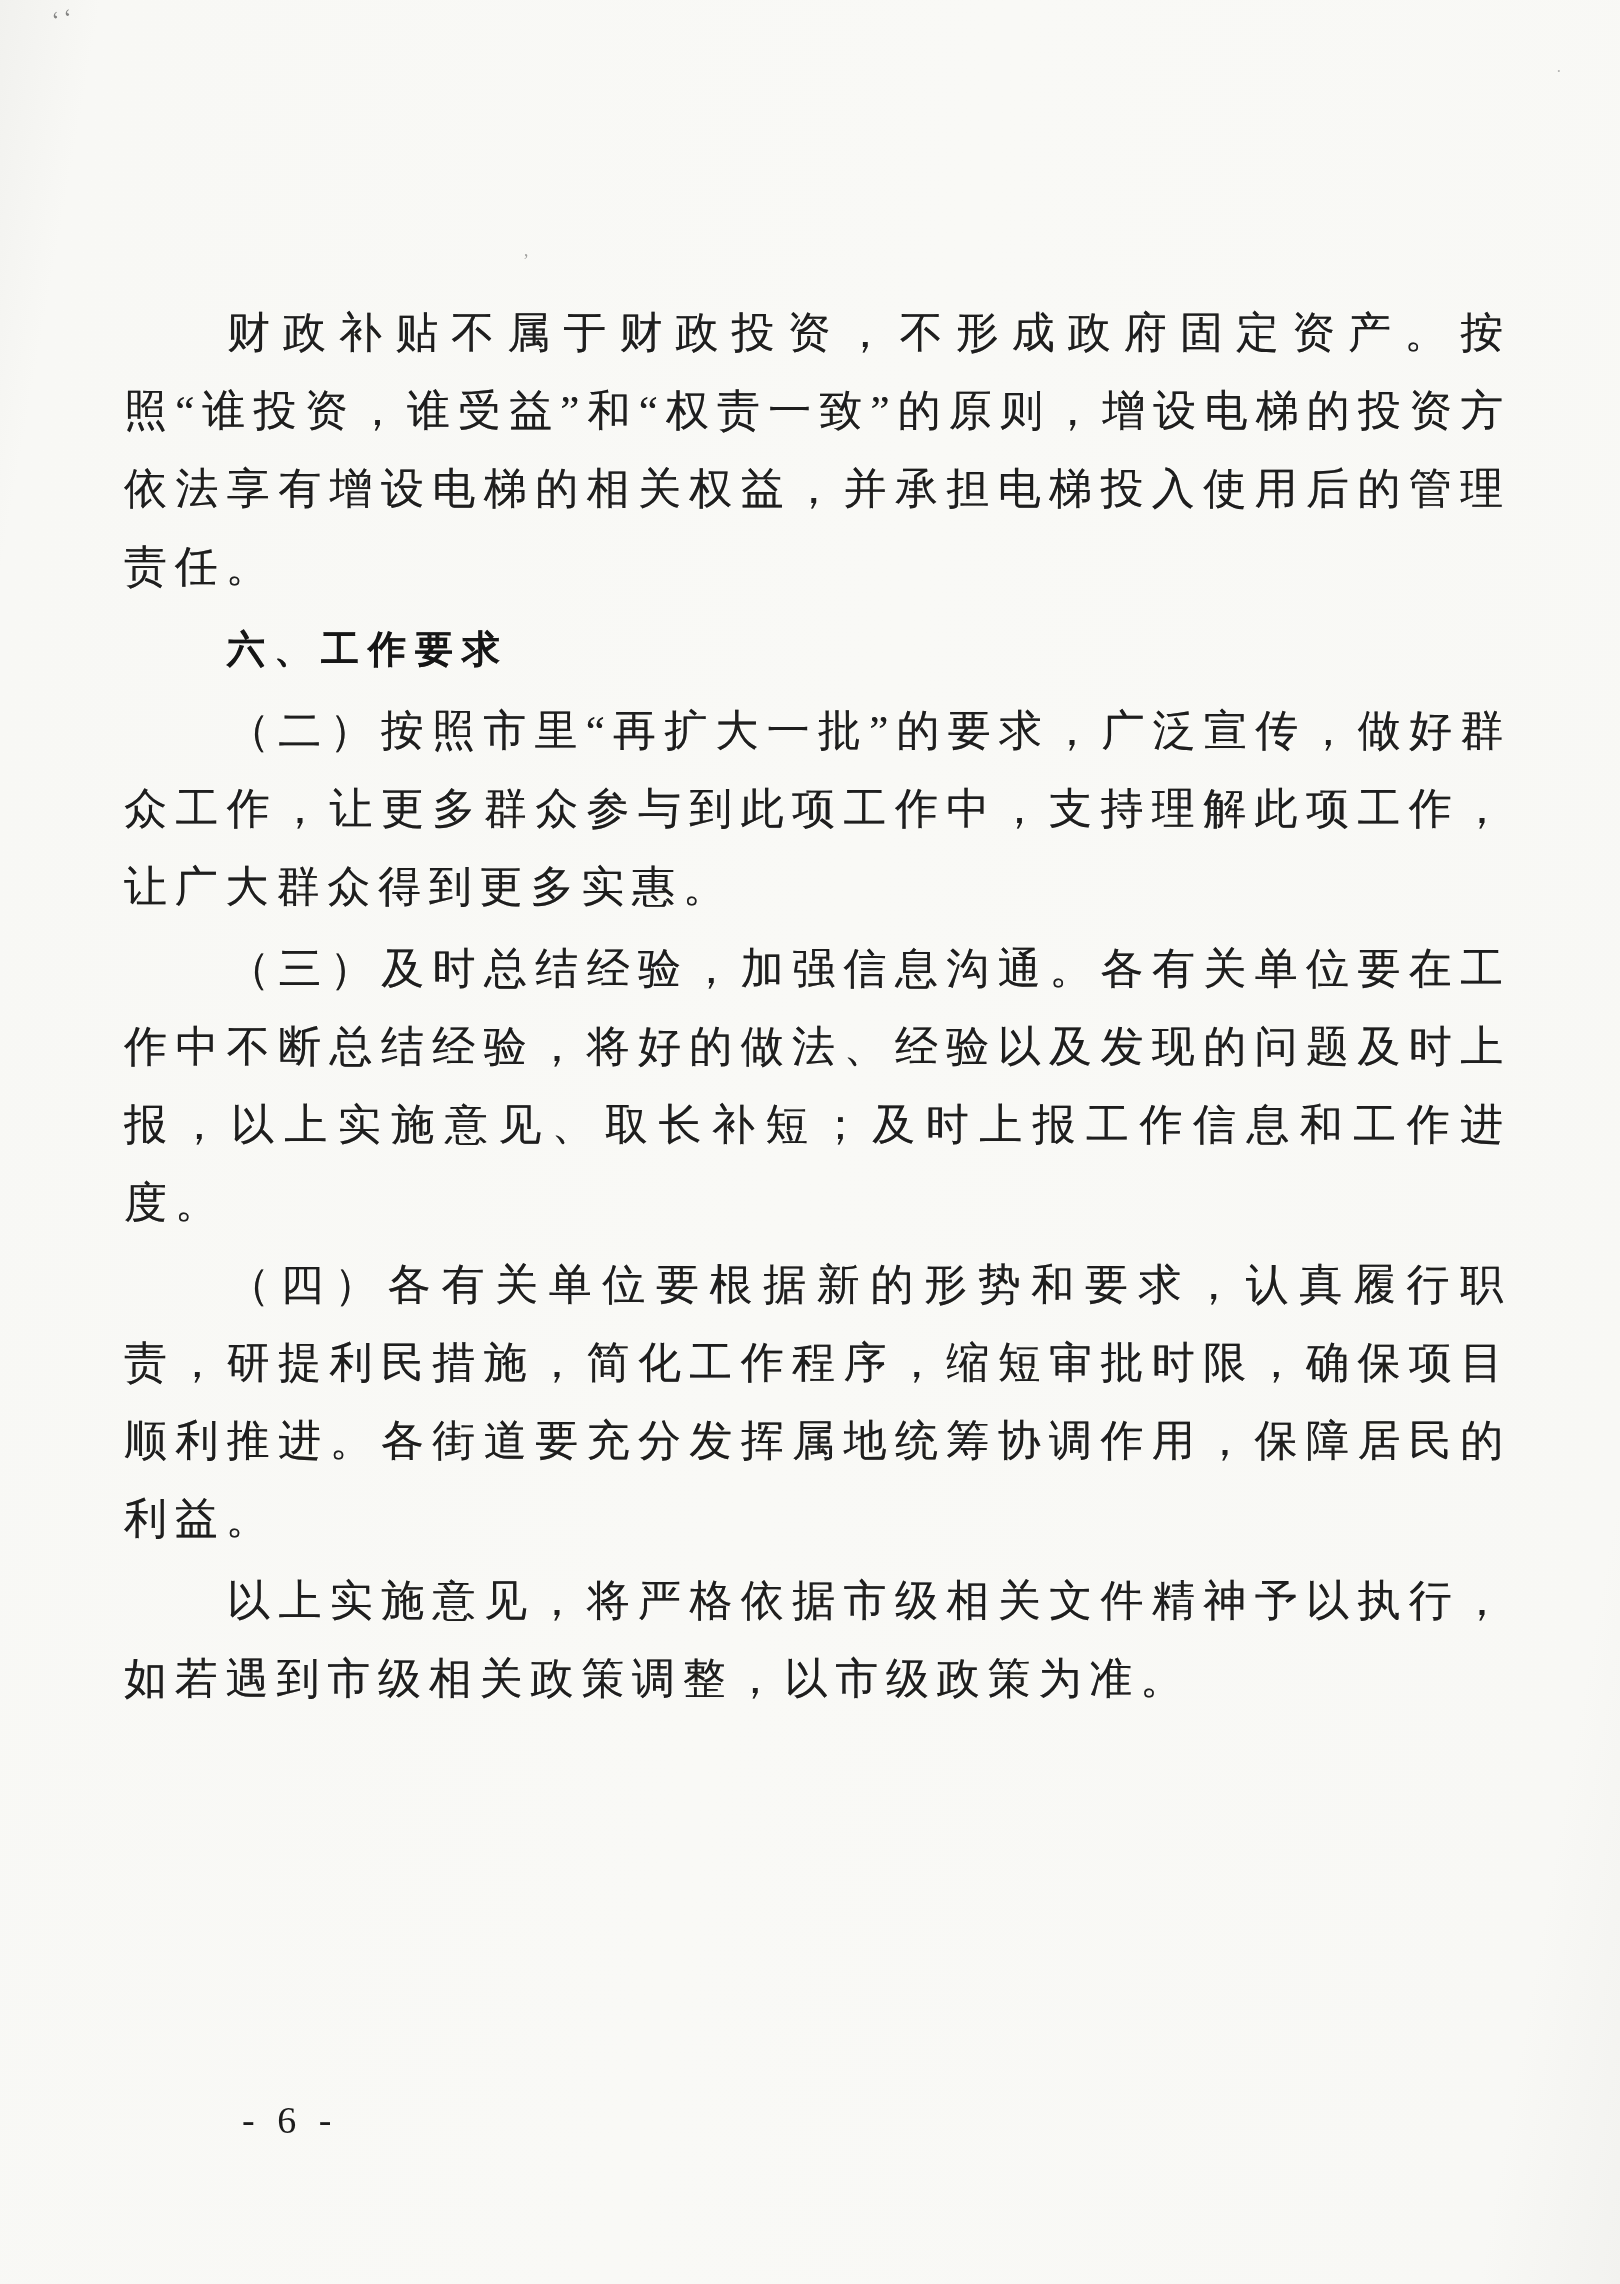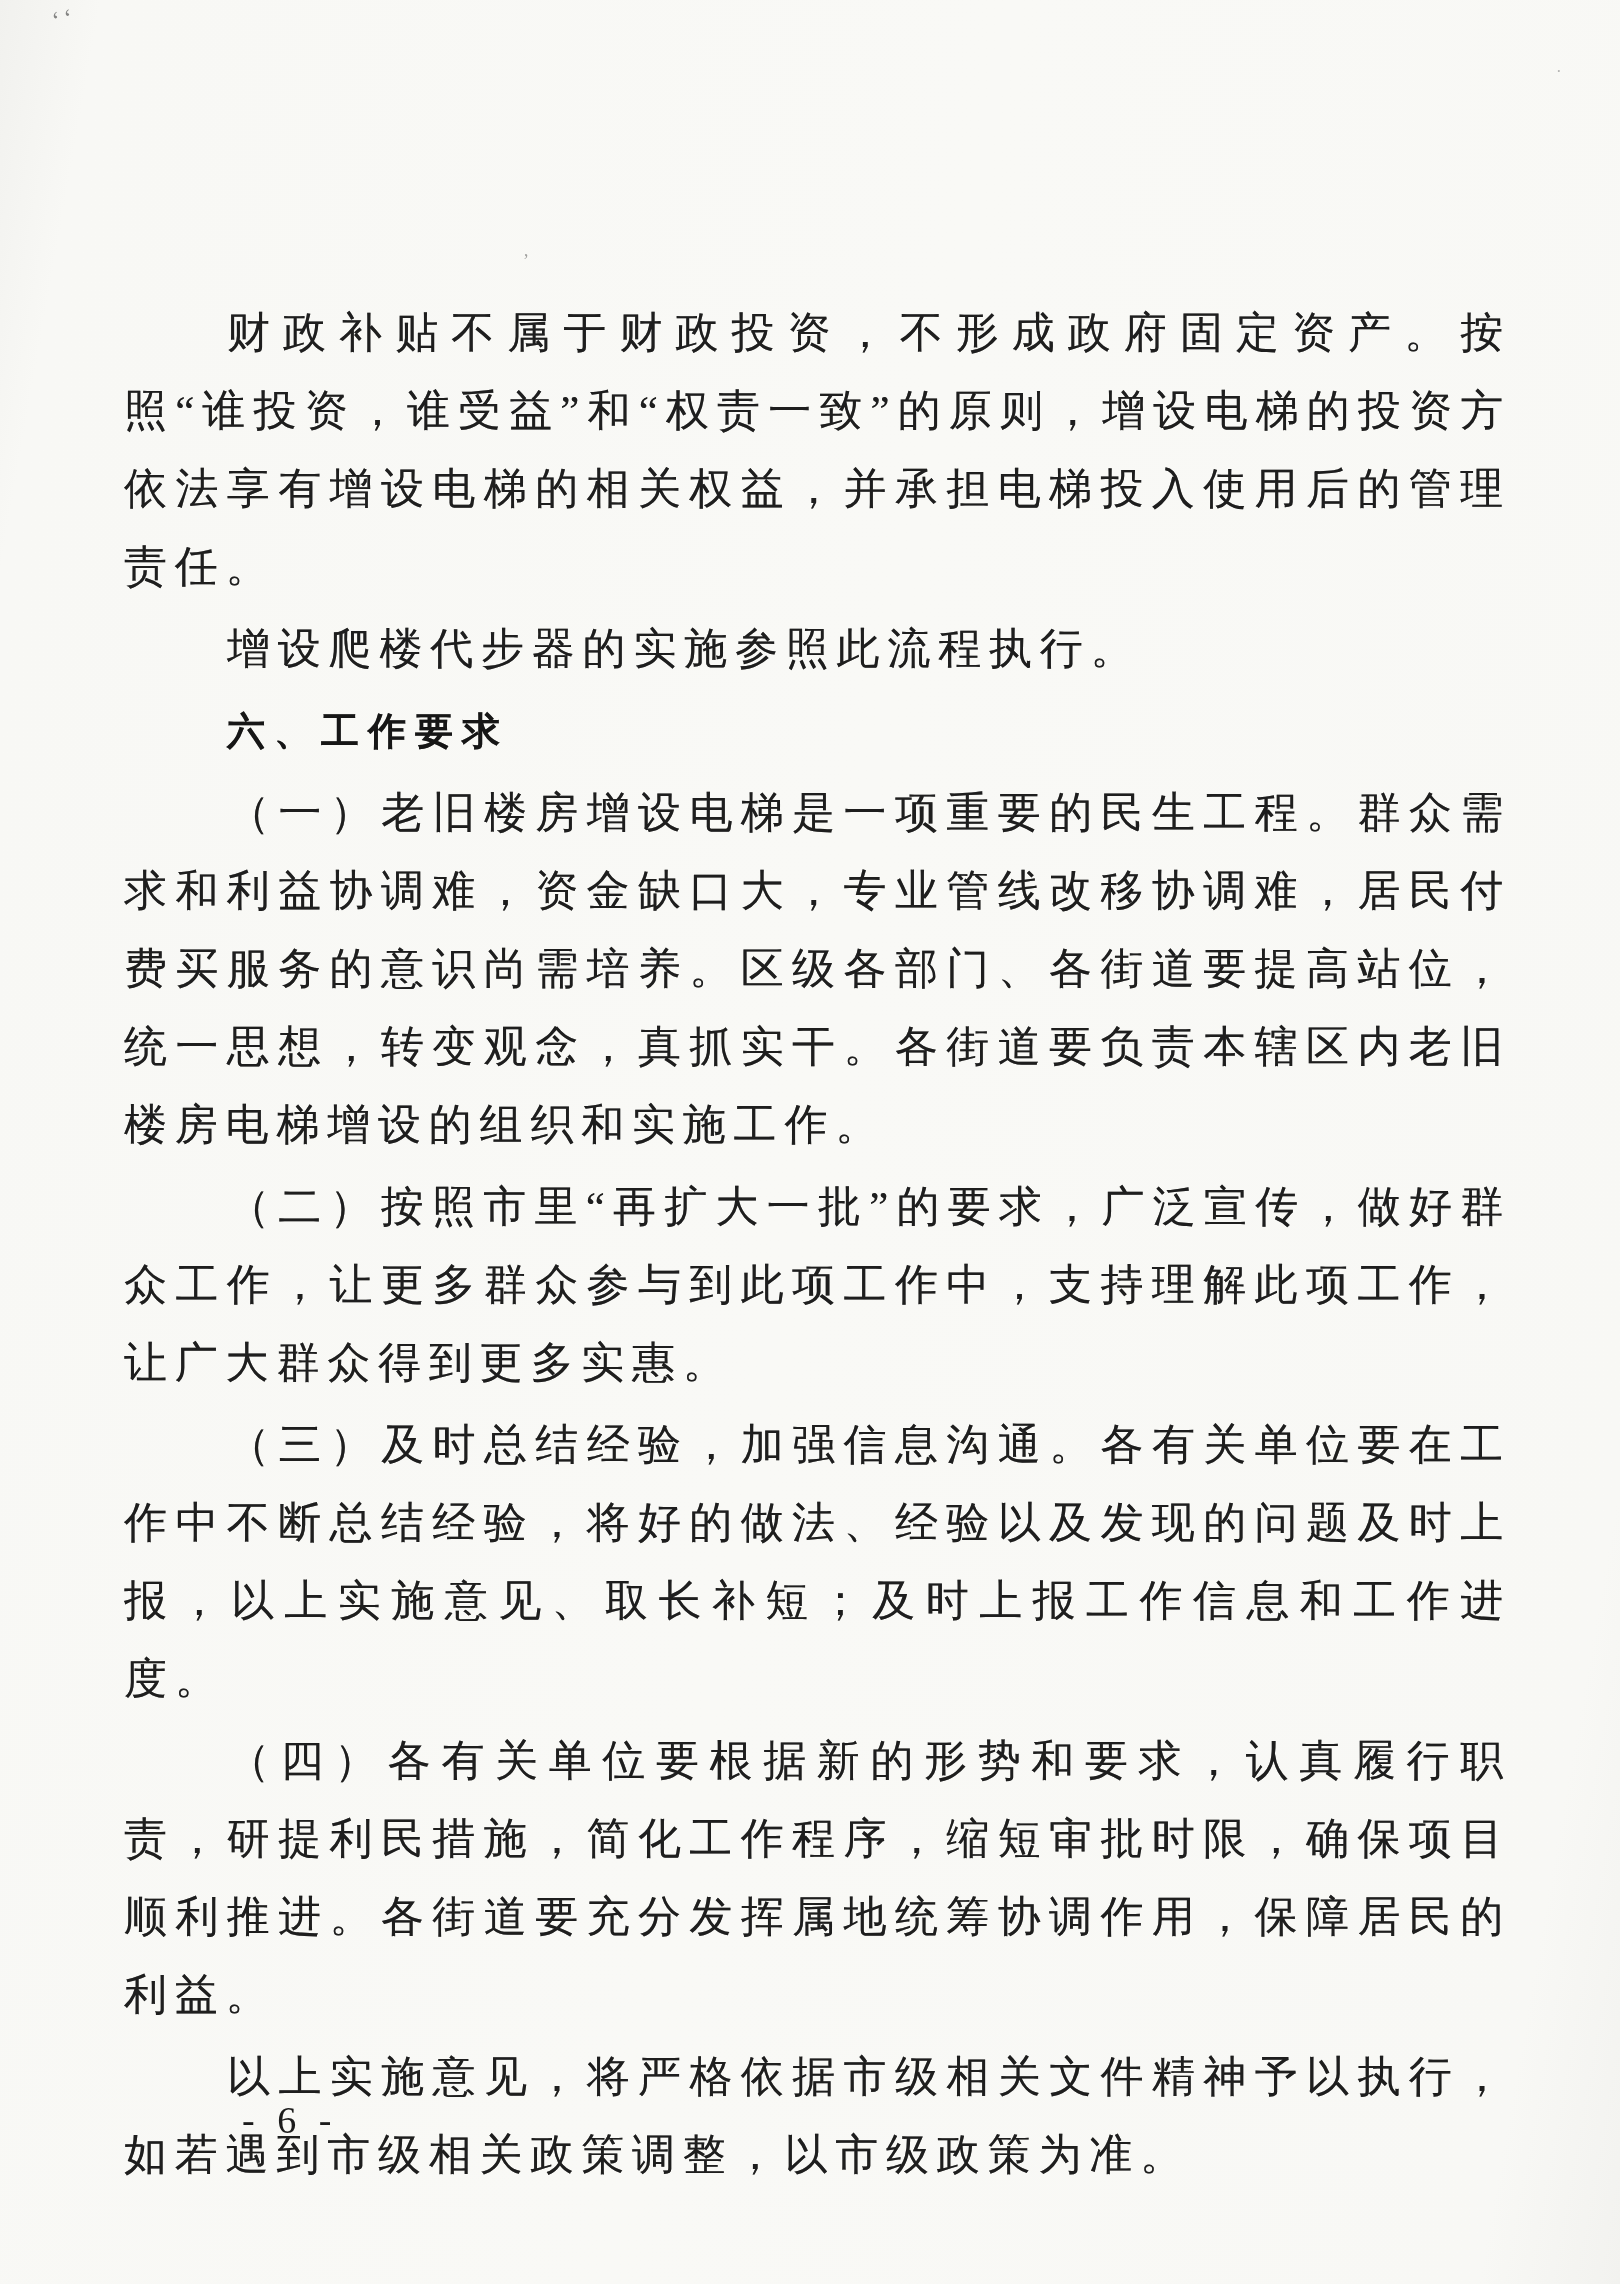--- a/index.html
+++ b/index.html
@@ -70,23 +70,21 @@
 <body>
 
 <div class="page">
 
   <span class="scan-mark m1">ʻʻ</span>
   <span class="scan-mark m2">·</span>
   <span class="scan-mark m3">ʼ</span>
 
   <div class="text-block">
     <p>财政补贴不属于财政投资，不形成政府固定资产。按照“谁投资，谁受益”和“权责一致”的原则，增设电梯的投资方依法享有增设电梯的相关权益，并承担电梯投入使用后的管理责任。</p>
-    <p>增设爬楼代步器的实施参照此流程执行。</p>
     <p class="section-heading">六、工作要求</p>
-    <p>（一）老旧楼房增设电梯是一项重要的民生工程。群众需求和利益协调难，资金缺口大，专业管线改移协调难，居民付费买服务的意识尚需培养。区级各部门、各街道要提高站位，统一思想，转变观念，真抓实干。各街道要负责本辖区内老旧楼房电梯增设的组织和实施工作。</p>
     <p>（二）按照市里“再扩大一批”的要求，广泛宣传，做好群众工作，让更多群众参与到此项工作中，支持理解此项工作，让广大群众得到更多实惠。</p>
     <p>（三）及时总结经验，加强信息沟通。各有关单位要在工作中不断总结经验，将好的做法、经验以及发现的问题及时上报，以上实施意见、取长补短；及时上报工作信息和工作进度。</p>
     <p>（四）各有关单位要根据新的形势和要求，认真履行职责，研提利民措施，简化工作程序，缩短审批时限，确保项目顺利推进。各街道要充分发挥属地统筹协调作用，保障居民的利益。</p>
     <p>以上实施意见，将严格依据市级相关文件精神予以执行，如若遇到市级相关政策调整，以市级政策为准。</p>
   </div>
 
   <div class="footer-page-number">- 6 -</div>
 
 </div>
 

